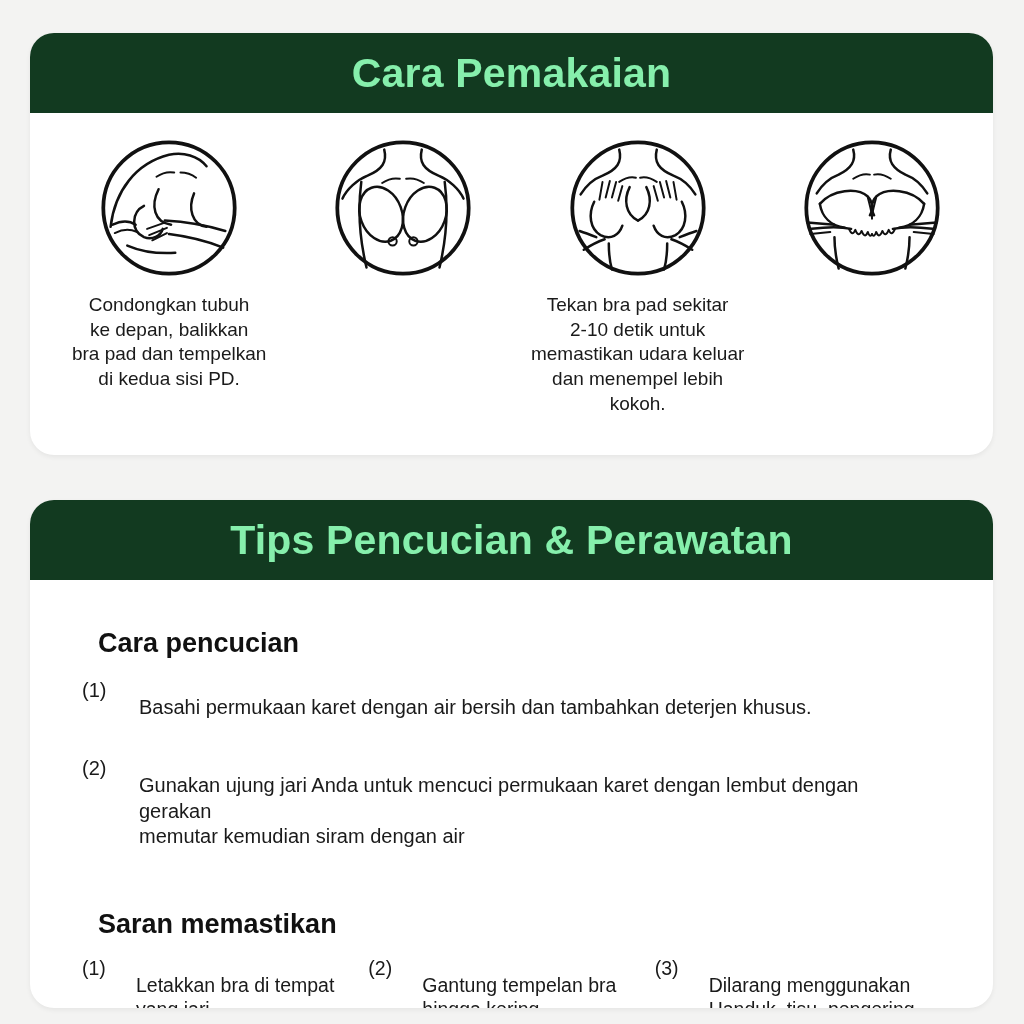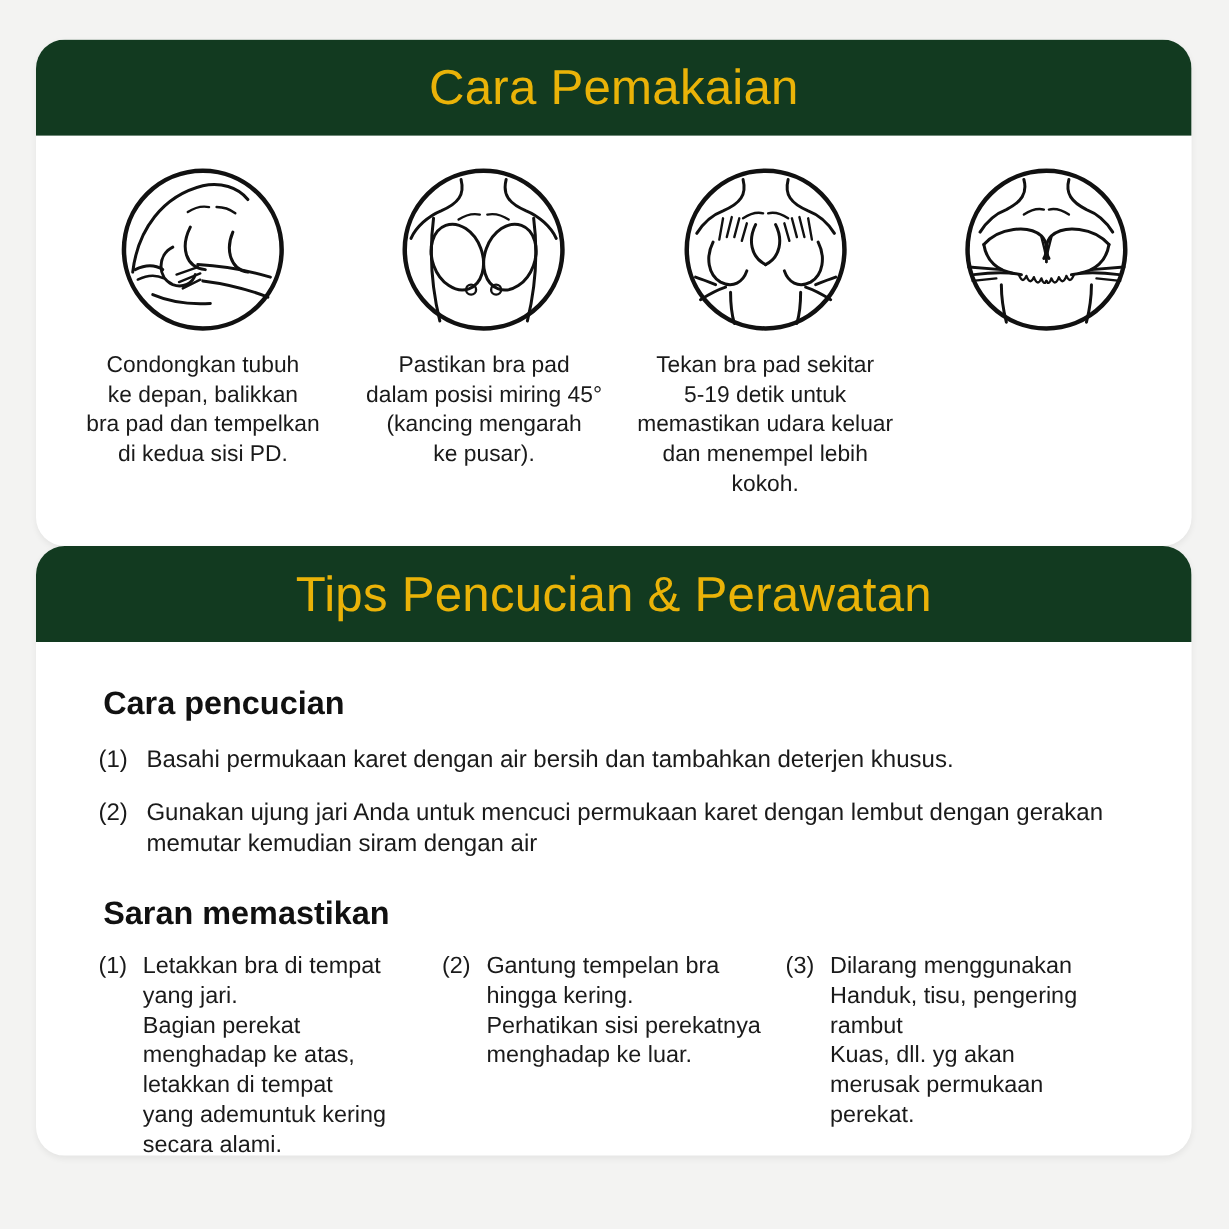--- a/index.html
+++ b/index.html
@@ -14,32 +14,32 @@
 
   .card {
     position: absolute;
     left: 30px; width: 963px;
     background: #FFFFFF;
     border-radius: 24px;
     box-shadow: 0 2px 5px rgba(0,0,0,0.06);
     overflow: hidden;
   }
   .card-usage { top: 33px; height: 422px; }
-  .card-care  { top: 455px; height: 508px; }
+  .card-care  { top: 500px; height: 508px; }
 
   .card-header {
     height: 80px;
     background: #123A20;
     display: flex; align-items: center; justify-content: center;
   }
   .card-header h1 {
     margin: 1px;
-    color: #eab308;
+    color: #86efac;
     font-size: 41px;
-    font-weight: 400;
+    font-weight: 700;
     letter-spacing: 0.2px;
   }
 
   
   .steps {
     display: flex;
     justify-content: flex-start;
     padding: 22px 4px 0 22px;
   }
   .step { flex: 1; padding: 0 3px; text-align: center; }
@@ -51,35 +51,35 @@
     line-height: 1.3;
     white-space: pre-line;
     text-align: center;
   }
 
   
   .care-body { padding: 0 52px; }
   .section-heading {
     font-size: 27px;
     font-weight: 700;
-    margin: 4px;
+    margin: 16px;
     color: #111111;
   }
   .heading-wash { padding-top: 32px; }
   .heading-dry  { padding-top: 26px; }
 
   .wash-item {
     display: flex;
     align-items: flex-start;
     margin-top: 19px;
     font-size: 20px;
     line-height: 1.27;
   }
   .wash-item .num { flex: none; width: 40px; }
-  .txt { margin: 0; white-space: pre-line; }
+  .txt { margin: 17px; white-space: pre-line; }
 
   .dry-row { display: flex; margin-top: 16px; }
   .dry-item {
     flex: 1;
     display: flex;
     align-items: flex-start;
     font-size: 19.5px;
     line-height: 1.27;
   }
   .dry-item .num { flex: none; width: 37px; }
@@ -142,24 +142,20 @@
             <path class="thin" d="M50 46 C56 42 62 41 67 42"></path>
             <path class="thin" d="M73 42 C78 41 84 42 90 46"></path>
             <path d="M30 45 C27 68 28 98 35 127"></path>
             <path d="M110 45 C113 68 112 98 105 127"></path>
             <ellipse cx="49" cy="76" rx="20" ry="27" transform="rotate(-20 49 76)"></ellipse>
             <ellipse cx="91" cy="76" rx="20" ry="27" transform="rotate(20 91 76)"></ellipse>
             <circle class="thin" cx="60" cy="102" r="4"></circle>
             <circle class="thin" cx="80" cy="102" r="4"></circle>
           </svg>
         </span>
-        <p class="caption">Pastikan bra pad
-dalam posisi miring 45°
-(kancing mengarah
-ke pusar).</p>
       </div>
 
       <div class="step">
         <span class="illus">
           <svg viewBox="0 0 140 140" aria-hidden="true">
             <circle class="ring" cx="70" cy="70" r="63"></circle>
             <path d="M52 14 C55 26 50 33 36 39 C28 42 20 49 15 57"></path>
             <path d="M88 14 C85 26 90 33 104 39 C112 42 120 49 125 57"></path>
             <path class="thin" d="M52 45 C58 41 64 40 68 41"></path>
             <path class="thin" d="M72 41 C76 40 82 41 88 45"></path>
@@ -177,21 +173,21 @@
             <path class="thin" d="M101 60 L97 44"></path>
             <path class="thin" d="M95 60 L91 45"></path>
             <path class="thin" d="M89 63 L85 49"></path>
             <path d="M126 92 C120 94 115 96 110 98"></path>
             <path d="M122 110 C114 105 108 102 102 100"></path>
             <path d="M42 104 C42 114 43 122 45 129"></path>
             <path d="M98 104 C98 114 97 122 95 129"></path>
           </svg>
         </span>
         <p class="caption">Tekan bra pad sekitar
-5-19 detik untuk
+2-10 detik untuk
 memastikan udara keluar
 dan menempel lebih kokoh.</p>
       </div>
 
       <div class="step">
         <span class="illus">
           <svg viewBox="0 0 140 140" aria-hidden="true">
             <circle class="ring" cx="70" cy="70" r="63"></circle>
             <path d="M52 14 C55 25 50 32 38 38 C30 41 22 48 17 56"></path>
             <path d="M88 14 C85 25 90 32 102 38 C110 41 118 48 123 56"></path>

